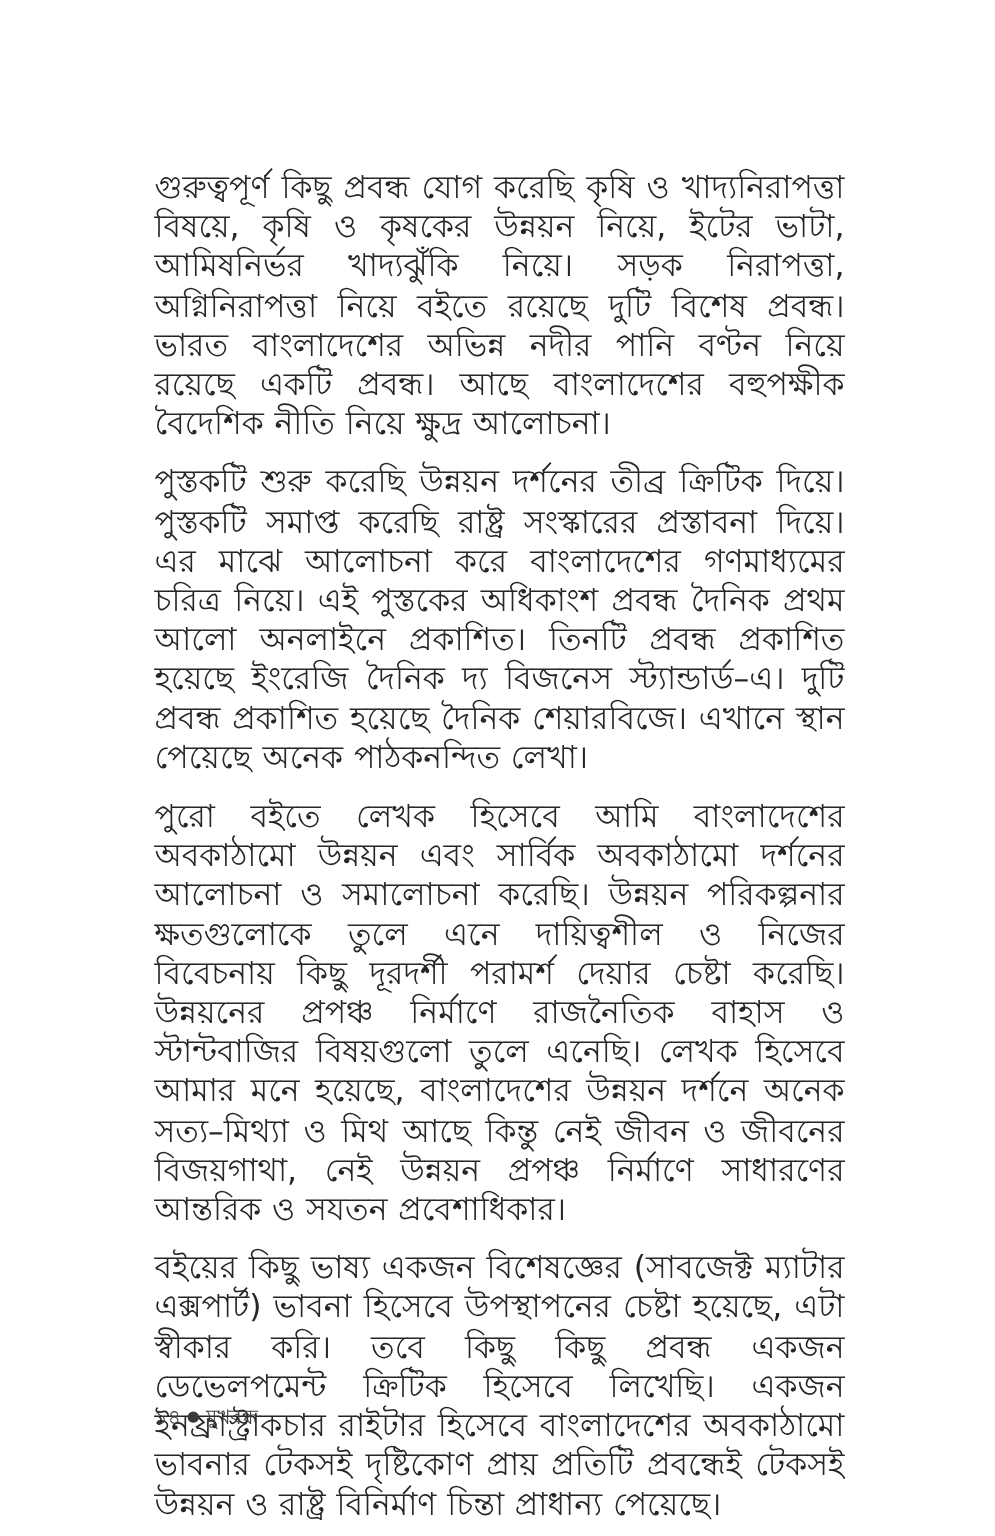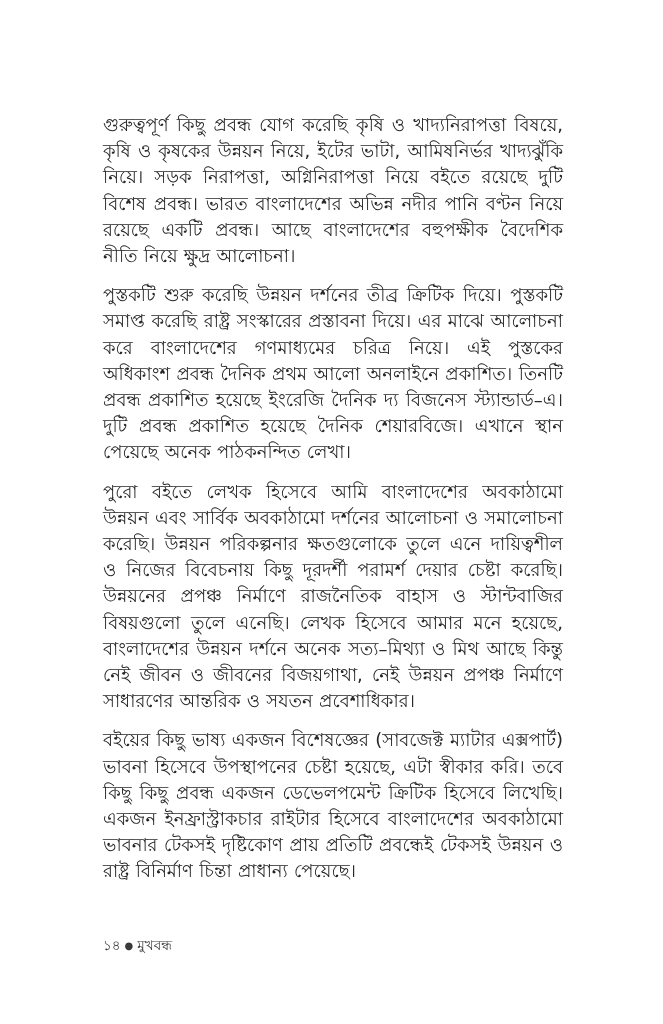--- a/index.html
+++ b/index.html
@@ -25,21 +25,21 @@
     background: #ffffff;
   }
   .text-block {
     position: absolute;
     left: 103px;
     top: 112px;
     width: 460px;
   }
   .para {
     margin: 0 0 13px 0;
-    font-size: 18px;
+    font-size: 21px;
     line-height: 26.2px;
     text-align: justify;
     text-justify: inter-word;
     word-spacing: 0.5px;
     color: #262626;
     font-family: "DejaVu Sans", "Liberation Sans", sans-serif;
     letter-spacing: 0px;
     hyphens: none;
   }
   .para:last-of-type {

